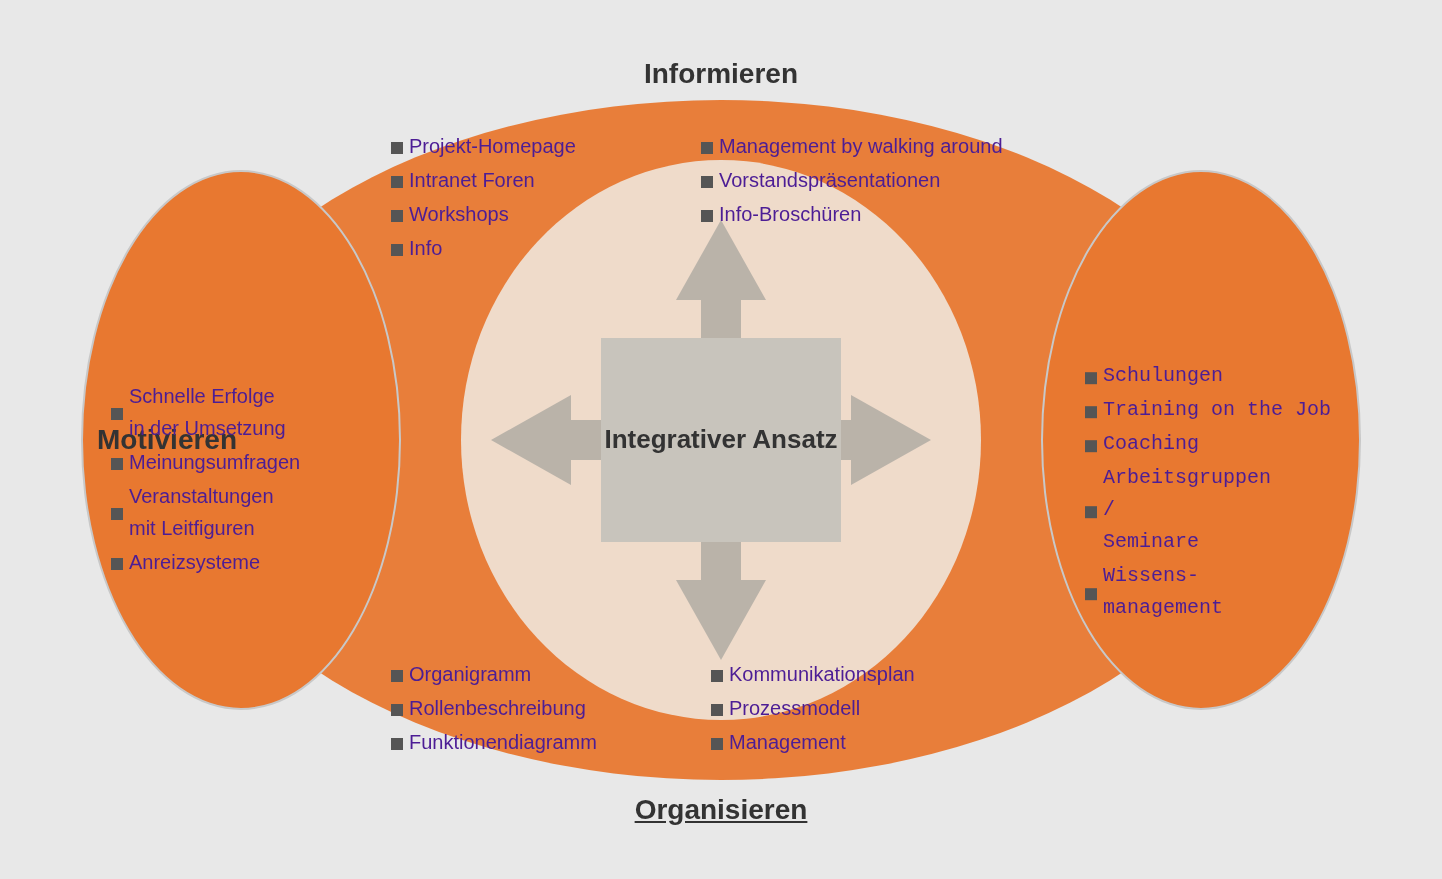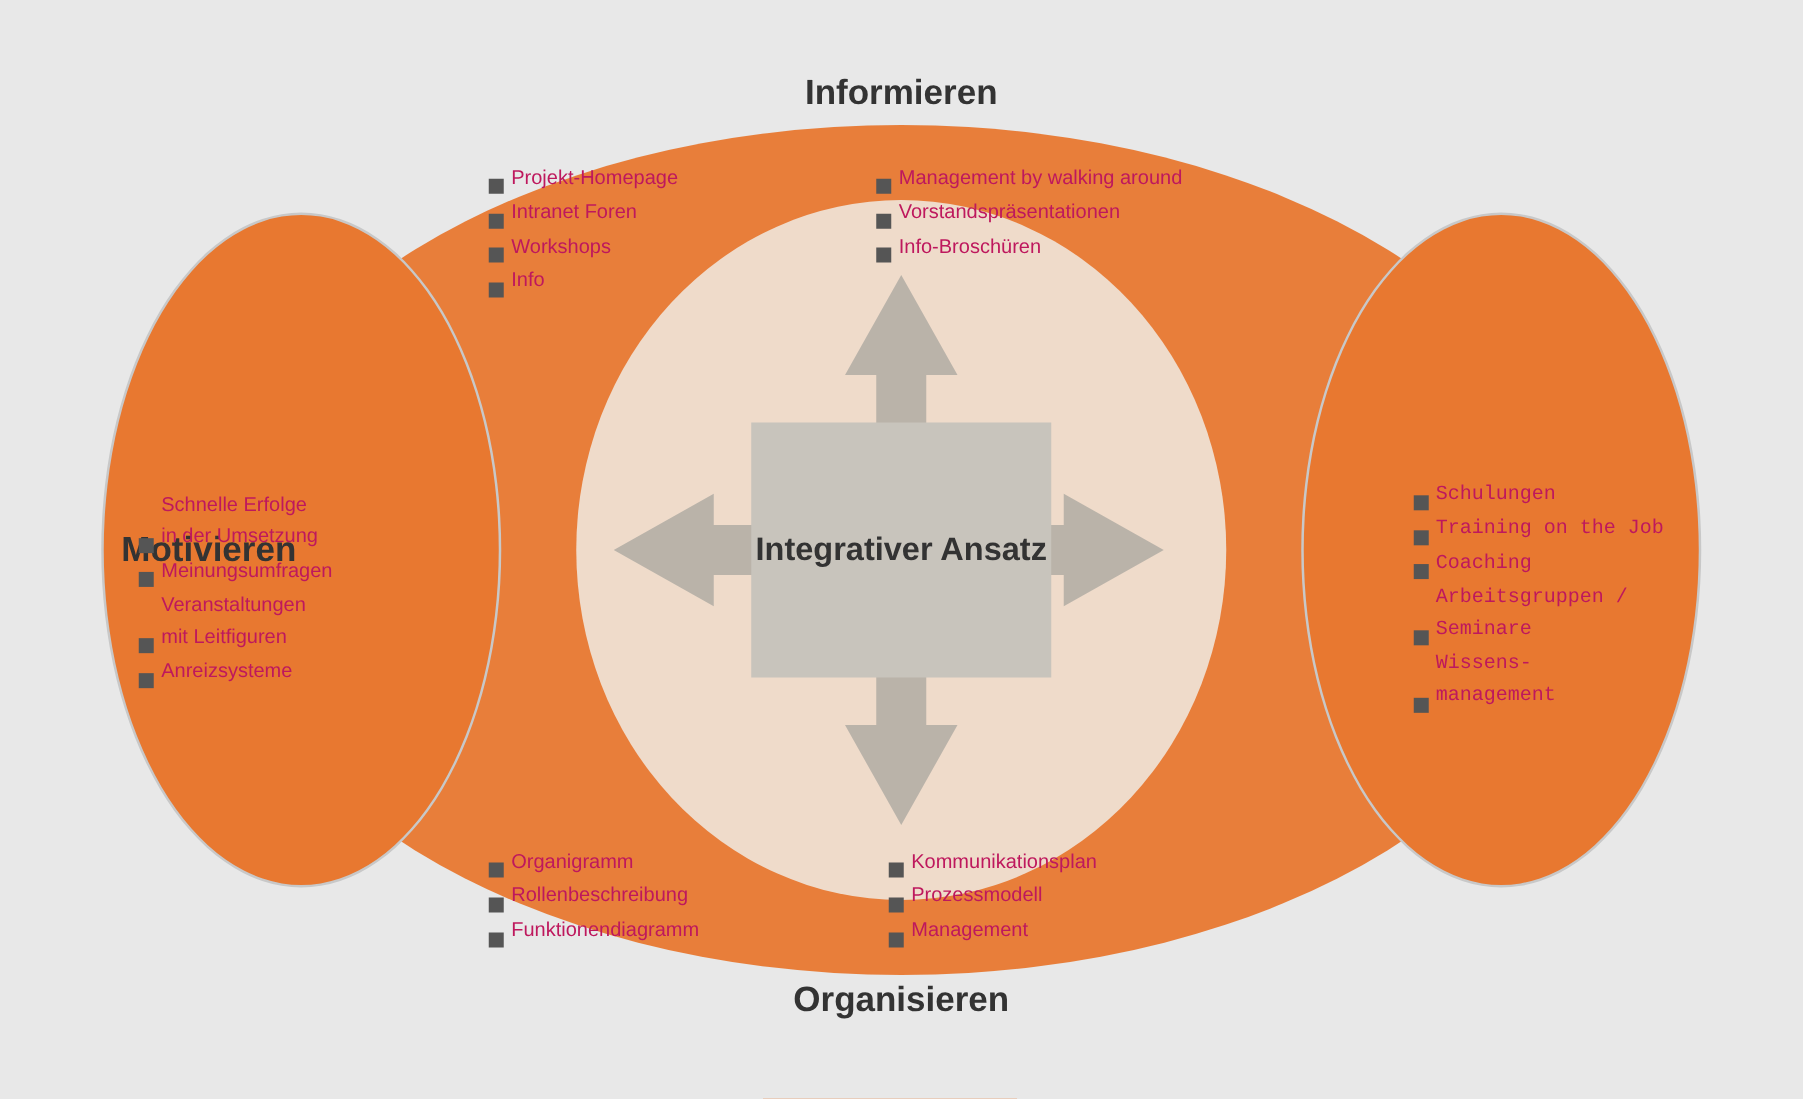--- a/index.html
+++ b/index.html
@@ -94,46 +94,47 @@
       font-weight: bold;
       color: #333;
       z-index: 20;
     }
     .label-informieren {
       top: 28px;
       left: 50%;
       transform: translateX(-50%);
     }
     .label-organisieren {
-      bottom: 34px;
+      bottom: 24px;
       left: 50%;
       transform: translateX(-50%);
+      text-decoration: underline;
     }
     .label-motivieren {
       top: 50%;
       left: 36px;
       transform: translateY(-50%);
     }
     .label-qualifizieren {
       top: 50%;
       right: 36px;
       transform: translateY(-50%);
     }
     
     .bullet-list {
       position: absolute;
       z-index: 20;
       list-style: none;
     }
     .bullet-list li {
-      font-size: 16px;
-      color: #be185d;
+      font-size: 20px;
+      color: #4c1d95;
       line-height: 1.6;
       display: flex;
-      align-items: flex-end;
+      align-items: center;
       gap: 6px;
       margin-bottom: 2px;
     }
     .bullet-list li .bullet-icon {
       display: inline-block;
       width: 12px;
       height: 12px;
       background: #555;
       flex-shrink: 0;
       margin-top: 4px;

